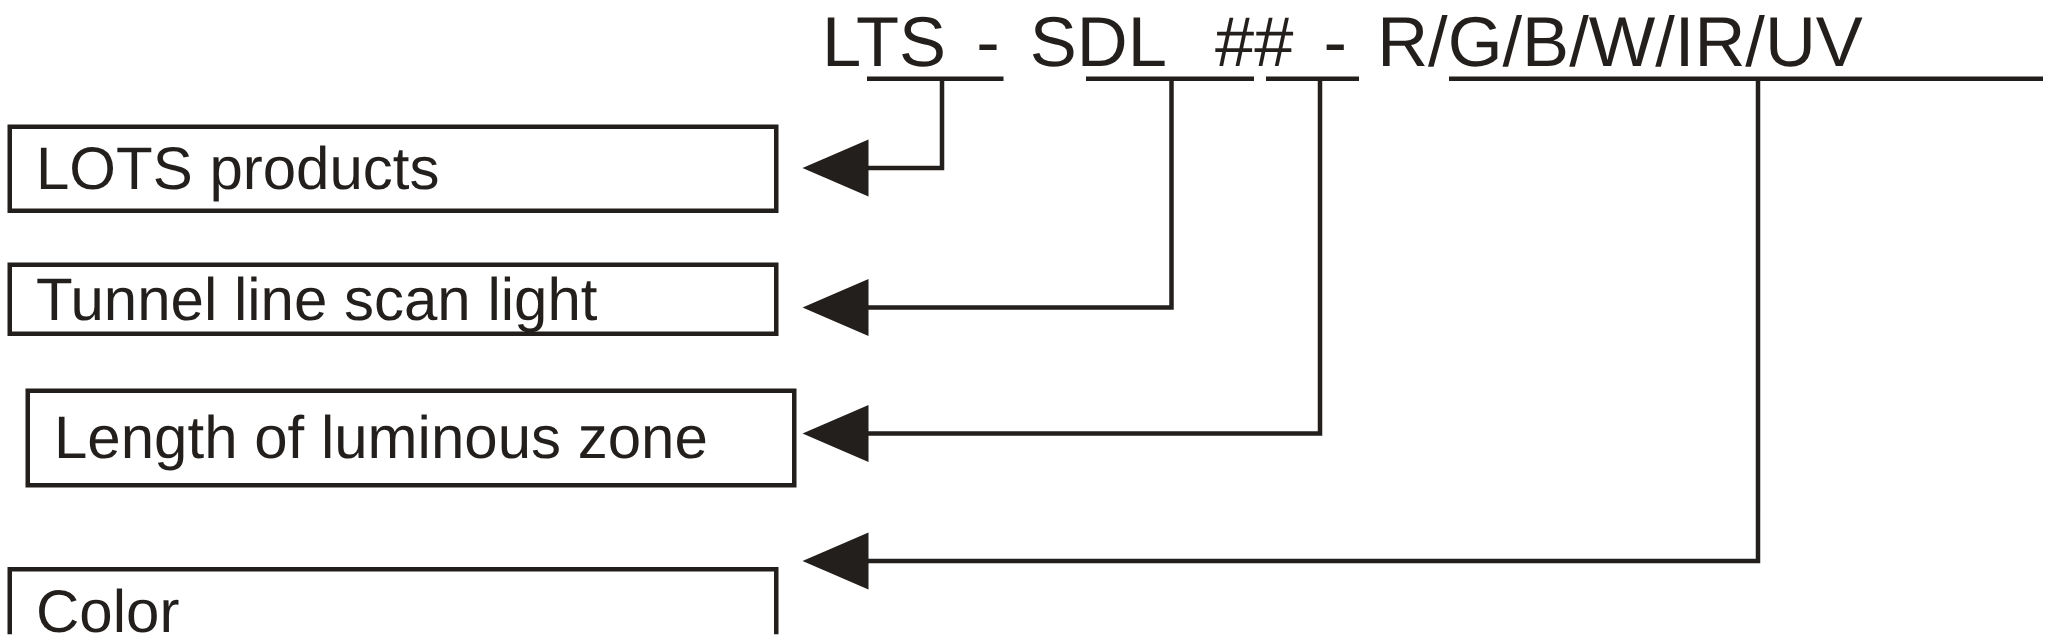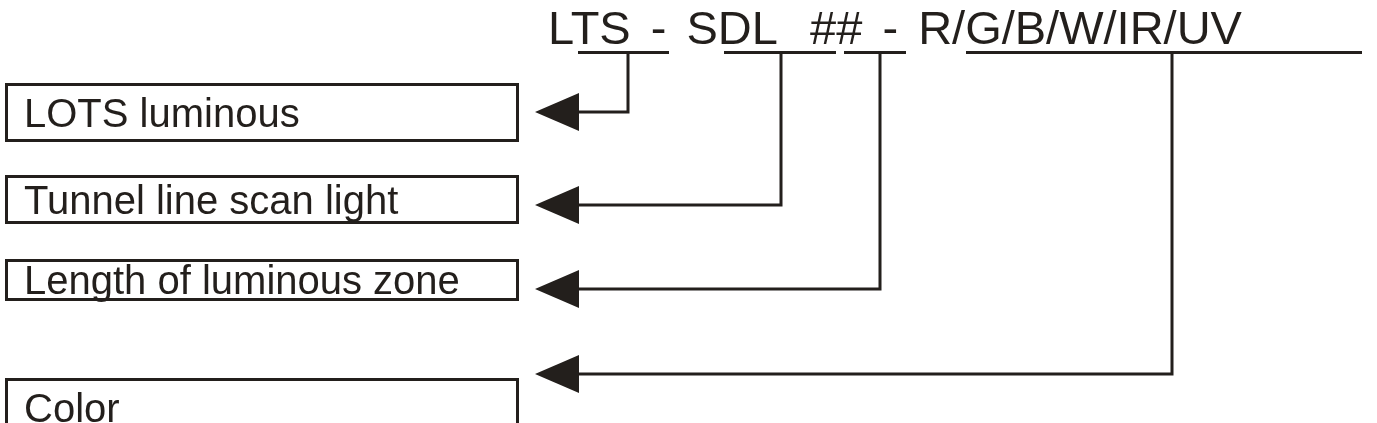--- a/index.html
+++ b/index.html
@@ -91,28 +91,28 @@
     <span class="code-sep">-</span>
     <span class="code-seg">R/G/B/W/IR/UV</span>
   </div>
 
   <div class="uline" style="left:578px; top:51px; width:91px;"></div>
   <div class="uline" style="left:724px; top:51px; width:112px;"></div>
   <div class="uline" style="left:844px; top:51px; width:62px;"></div>
   <div class="uline" style="left:966px; top:51px; width:396px;"></div>
 
   <div class="label-box" style="top:83px; height:59px;">
-    <span>LOTS luminous</span>
+    <span>LOTS products</span>
   </div>
 
   <div class="label-box" style="top:175px; height:49px;">
     <span>Tunnel line scan light</span>
   </div>
 
-  <div class="label-box" style="top:259px; height:42px;">
+  <div class="label-box" style="top:259px; height:66px;margin-left:12px;">
     <span>Length of luminous zone</span>
   </div>
 
   <div class="label-box" style="top:344px; height:59px;margin-top:34px;">
     <span>Color</span>
   </div>
 
   <svg class="leader" viewBox="0 0 1377 423">
 
     <g>

